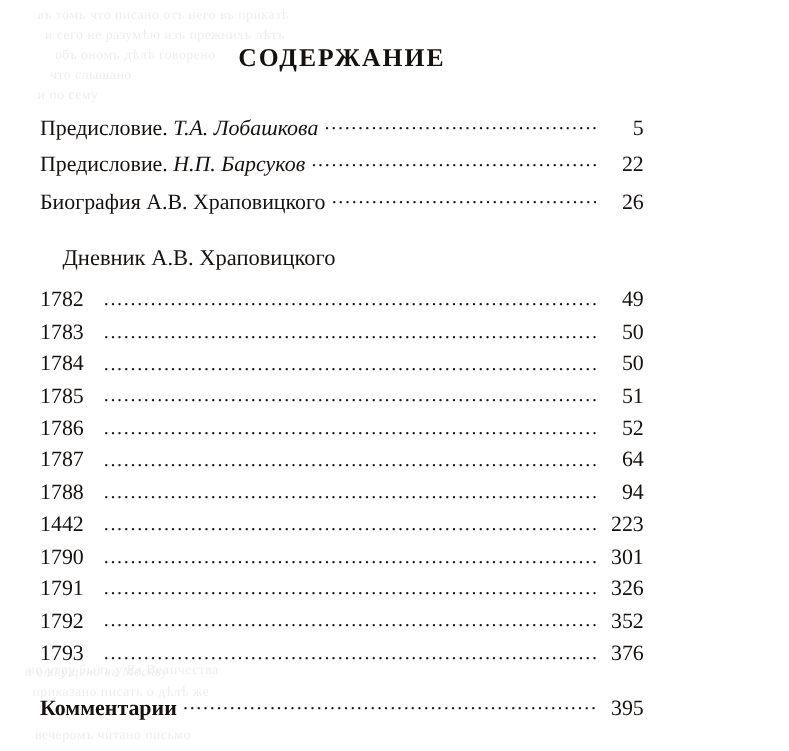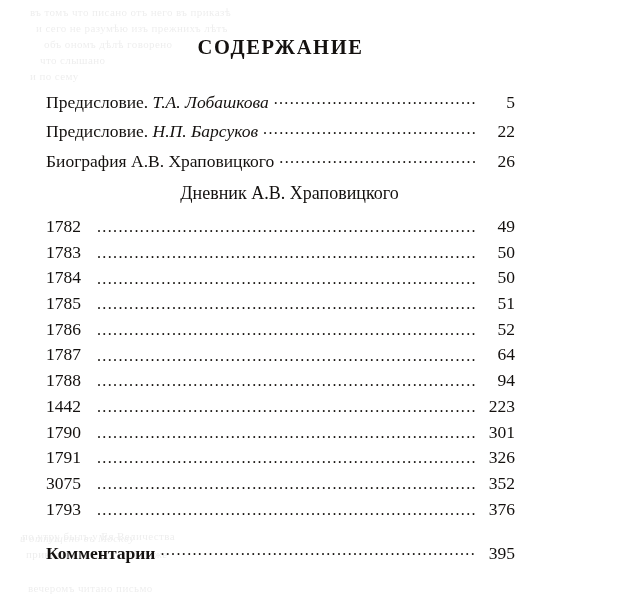--- a/index.html
+++ b/index.html
@@ -34,21 +34,21 @@
     font-size: 11px;
     letter-spacing: 0.4px;
     color: #3a3a3a;
   }
 
   .page {
     position: relative;
     width: 557px;
     height: 601px;
     box-sizing: border-box;
-    padding: 28px 42px 0 46px;
+    padding: 28px 42px 0 32px;
   }
 
   .toc-title {
     text-align: center;
     font-size: 20.5px;
     font-weight: bold;
     letter-spacing: 1.6px;
     margin: 8px 0 0 0;
     padding: 0;
   }
@@ -90,23 +90,22 @@
     white-space: nowrap;
   }
   .entry .page-num {
     flex: 0 0 auto;
     padding-left: 6px;
     text-align: right;
     min-width: 32px;
   }
 
   .section-heading {
-    text-align: center;
     font-size: 18px;
-    margin: 13px 0 14px 0;
+    margin: 26px 0 14px 0;
     padding-left: 18px;
   }
 
   .years-block .entry {
     margin-bottom: 8.2px;
     align-items: flex-end;
   }
   .years-block .entry .label {
     min-width: 46px;
   }
@@ -224,21 +223,21 @@
       <span class="page-num">301</span>
     </div>
 
     <div class="entry">
       <span class="label">1791</span>
       <span class="leader"></span>
       <span class="page-num">326</span>
     </div>
 
     <div class="entry">
-      <span class="label">3075</span>
+      <span class="label">1792</span>
       <span class="leader"></span>
       <span class="page-num">352</span>
     </div>
 
     <div class="entry">
       <span class="label">1793</span>
       <span class="leader"></span>
       <span class="page-num">376</span>
     </div>
 

